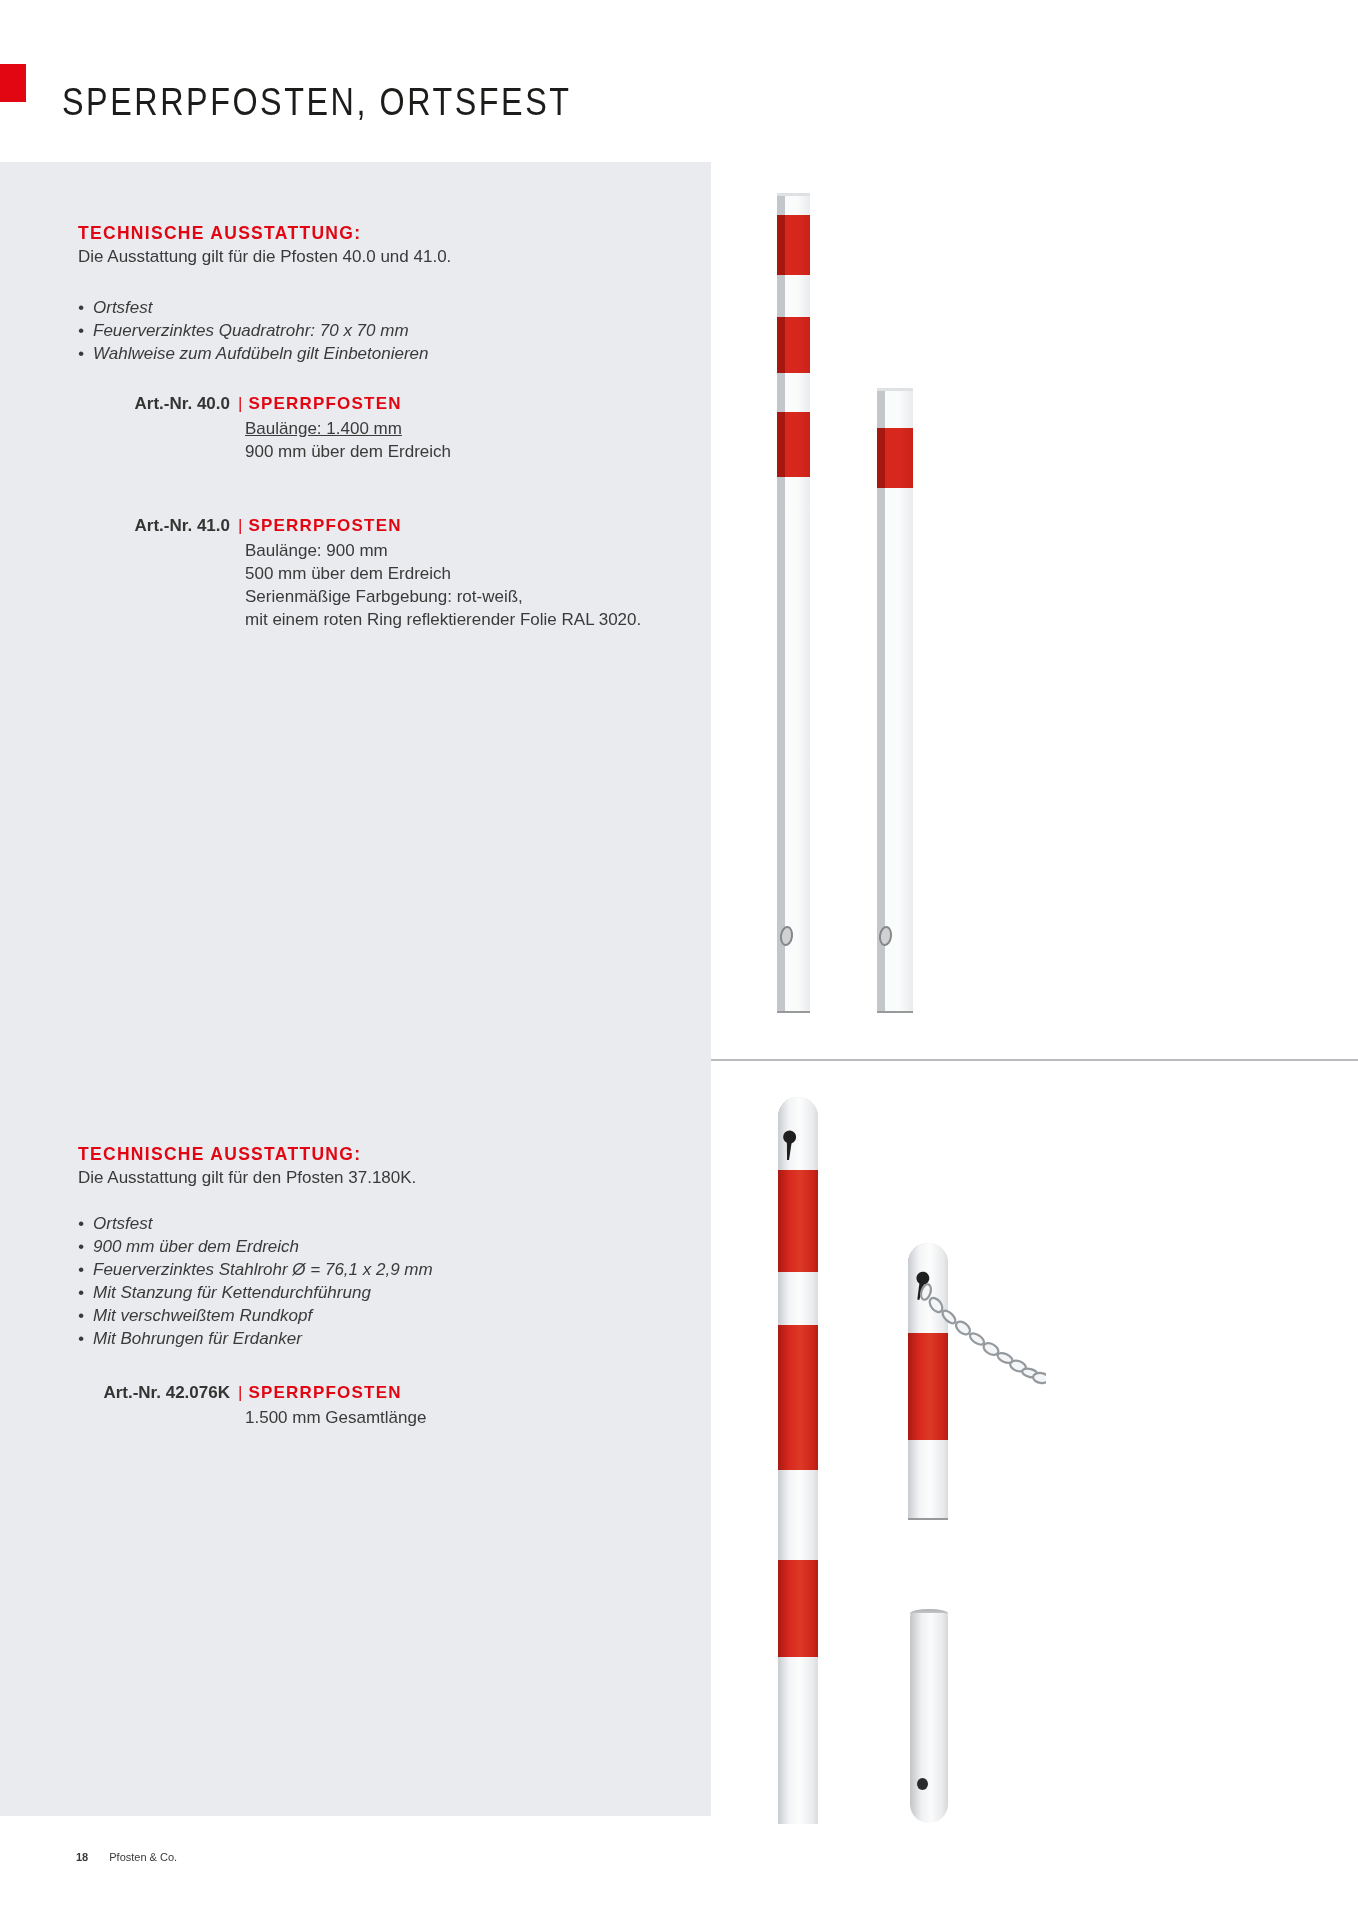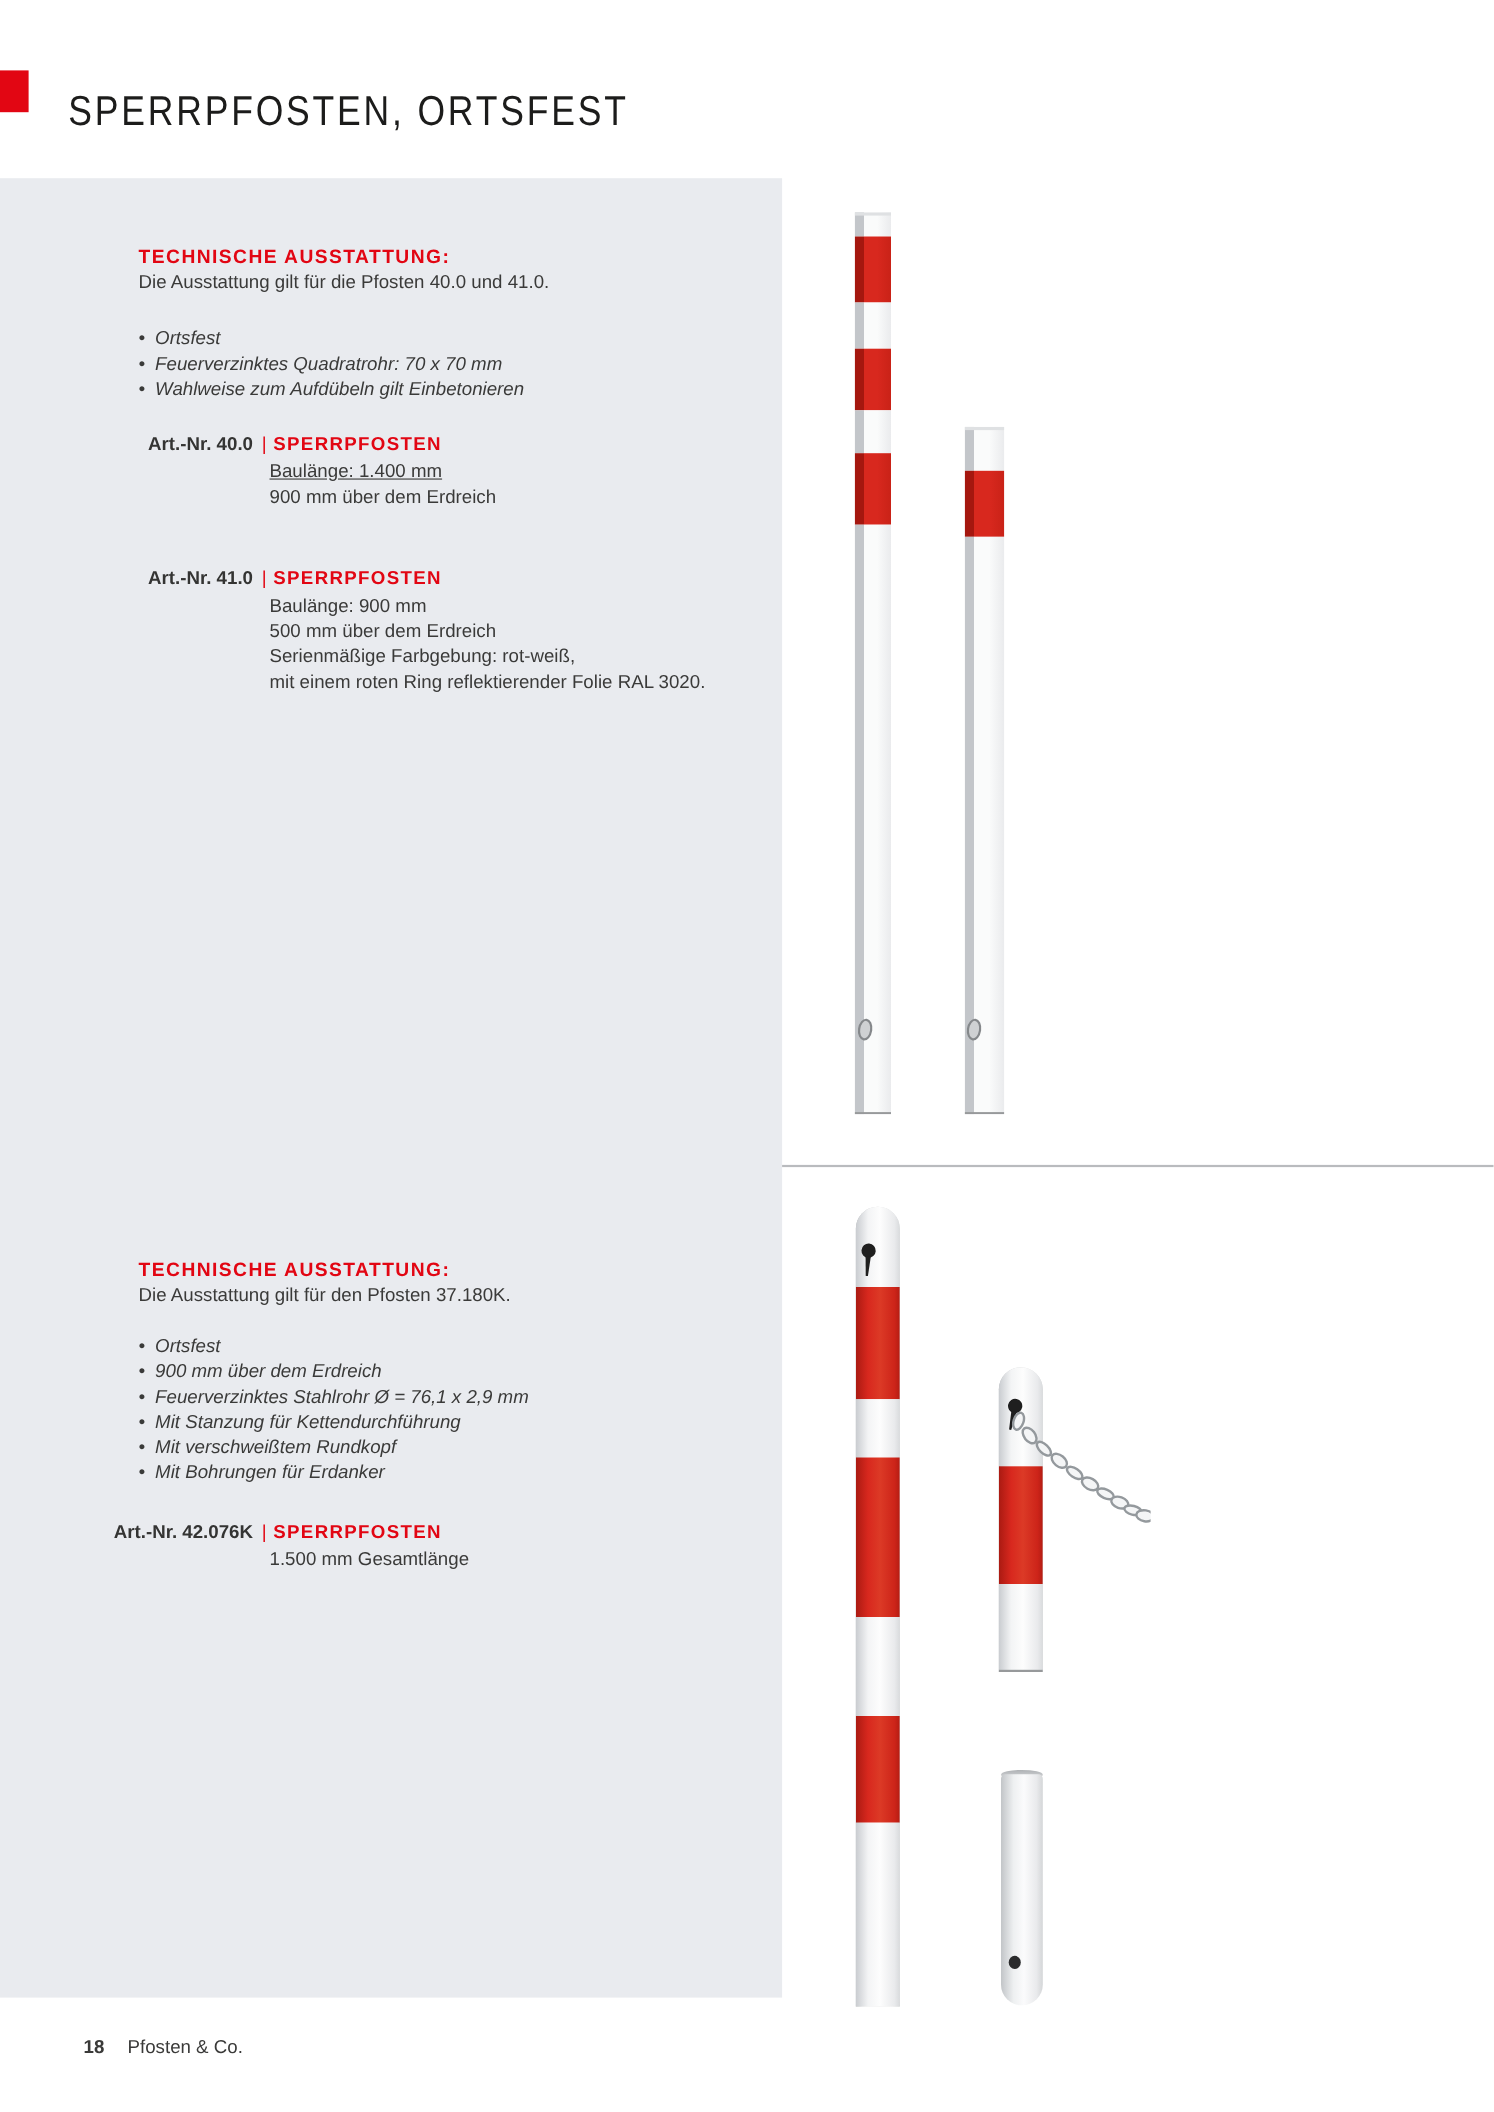--- a/index.html
+++ b/index.html
@@ -4,21 +4,21 @@
 <style>
   html,body{margin:0;padding:0;background:#fff;}
   #page{position:relative;width:1358px;height:1920px;background:#ffffff;overflow:hidden;
         font-family:"Liberation Sans",sans-serif;color:#3a3a39;}
   
   #brand-square{position:absolute;left:0;top:64px;width:26px;height:38px;background:var(--red,#e20613);}
   #page-title{position:absolute;left:62px;top:56px;font-size:38px;font-weight:400;color:#1c1c1b;
         letter-spacing:3px;white-space:nowrap;transform:scaleX(.85);transform-origin:left top;}
   
   #info-panel{position:absolute;left:0;top:162px;width:711px;height:1654px;background:var(--panel,#e9ebef);}
-  .tblock{position:absolute;left:78px;font-size:17px;line-height:23px;margin-left:48px;}
+  .tblock{position:absolute;left:78px;font-size:17px;line-height:23px;}
   .tech-heading{color:var(--red,#e20613);font-weight:700;letter-spacing:1.3px;font-size:17.5px;}
   .bullets .b{position:relative;padding-left:15px;font-style:italic;}
   .bullets .b:before{content:"•";position:absolute;left:0;top:0;color:#3a3a39;}
   .artline{position:absolute;left:0;font-size:17px;line-height:23px;white-space:nowrap;}
   .artnr{display:inline-block;width:230px;text-align:right;font-weight:700;color:#343433;}
   .artsep{color:var(--red,#e20613);font-weight:400;padding:0 6px 0 8px;}
   .artname{color:var(--red,#e20613);font-weight:700;letter-spacing:1.2px;}
   .artdetail{position:absolute;left:245px;font-size:17px;line-height:23px;white-space:nowrap;}
   
   #photo-divider{position:absolute;left:711px;top:1059px;width:647px;height:2px;background:#b9bbbe;}
@@ -36,21 +36,21 @@
         border-radius:50%;transform:rotate(8deg);}
   .keyhole{position:absolute;}
   
   #ground-sleeve{position:absolute;left:910px;top:1613px;width:38px;height:210px;
         border-radius:4px 4px 19px 19px;
         background:linear-gradient(90deg,#c2c5c8 0,#eef0f1 30%,#fbfbfc 55%,#e9eaec 85%,#d4d6d8);}
   #sleeve-rim{position:absolute;left:910px;top:1609px;width:38px;height:9px;border-radius:50%;
         background:linear-gradient(#aeb1b4,#dcdee0);}
   #sleeve-hole{position:absolute;left:917px;top:1778px;width:11px;height:12px;border-radius:50%;background:#2a2b2c;}
   
-  #footer{position:absolute;left:76px;top:1851px;font-size:17px;color:#3a3a39;}
+  #footer{position:absolute;left:76px;top:1851px;font-size:11px;color:#3a3a39;}
   #footer .pagenum{font-weight:700;margin-right:21px;}
   svg{display:block;}
 </style>
 </head>
 <body>
 
 <div id="page" style="--red: #e20613; --panel: #e9ebef;">
 
   <div id="brand-square"></div>
   <h1 id="page-title">SPERRPFOSTEN, ORTSFEST</h1>

